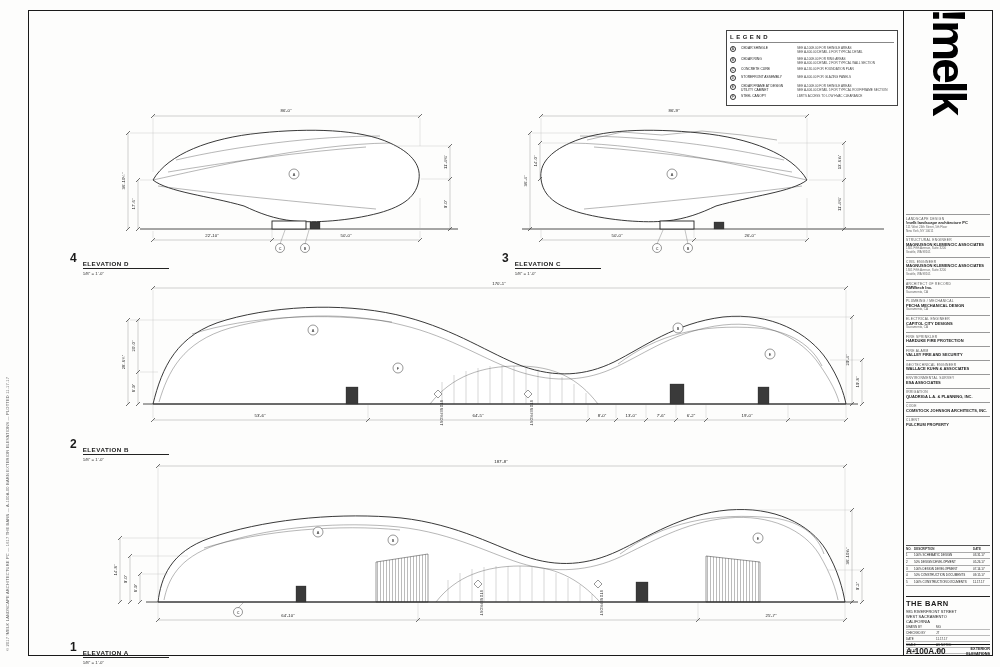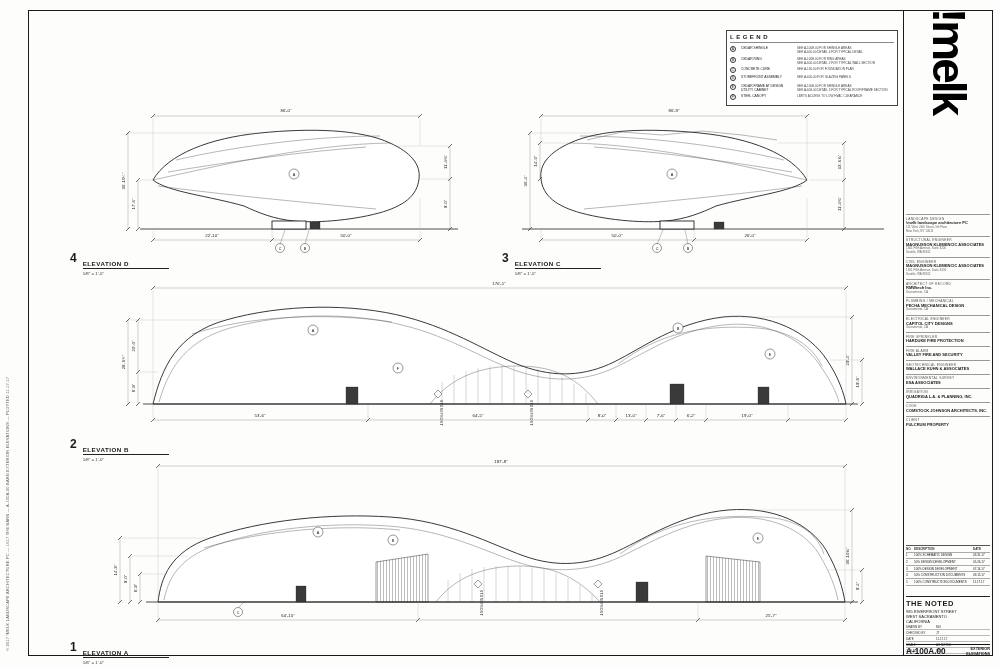--- a/index.html
+++ b/index.html
@@ -482,21 +482,21 @@
       <span>09.15.17</span>
     </div>
     <div class="rrow">
       <span>5</span>
       <span>100% CONSTRUCTION DOCUMENTS</span>
       <span>11.17.17</span>
     </div>
   </div>
 
   <div class="tb-project">
-    <div class="tb-pname">THE NOTED</div>
+    <div class="tb-pname">THE BARN</div>
     <div class="tb-paddr">
       <div>985 RIVERFRONT STREET</div>
       <div>WEST SACRAMENTO</div>
       <div>CALIFORNIA</div>
     </div>
   </div>
 
   <div class="tb-fields">
     <div class="frow">
       <span>DRAWN BY</span>

